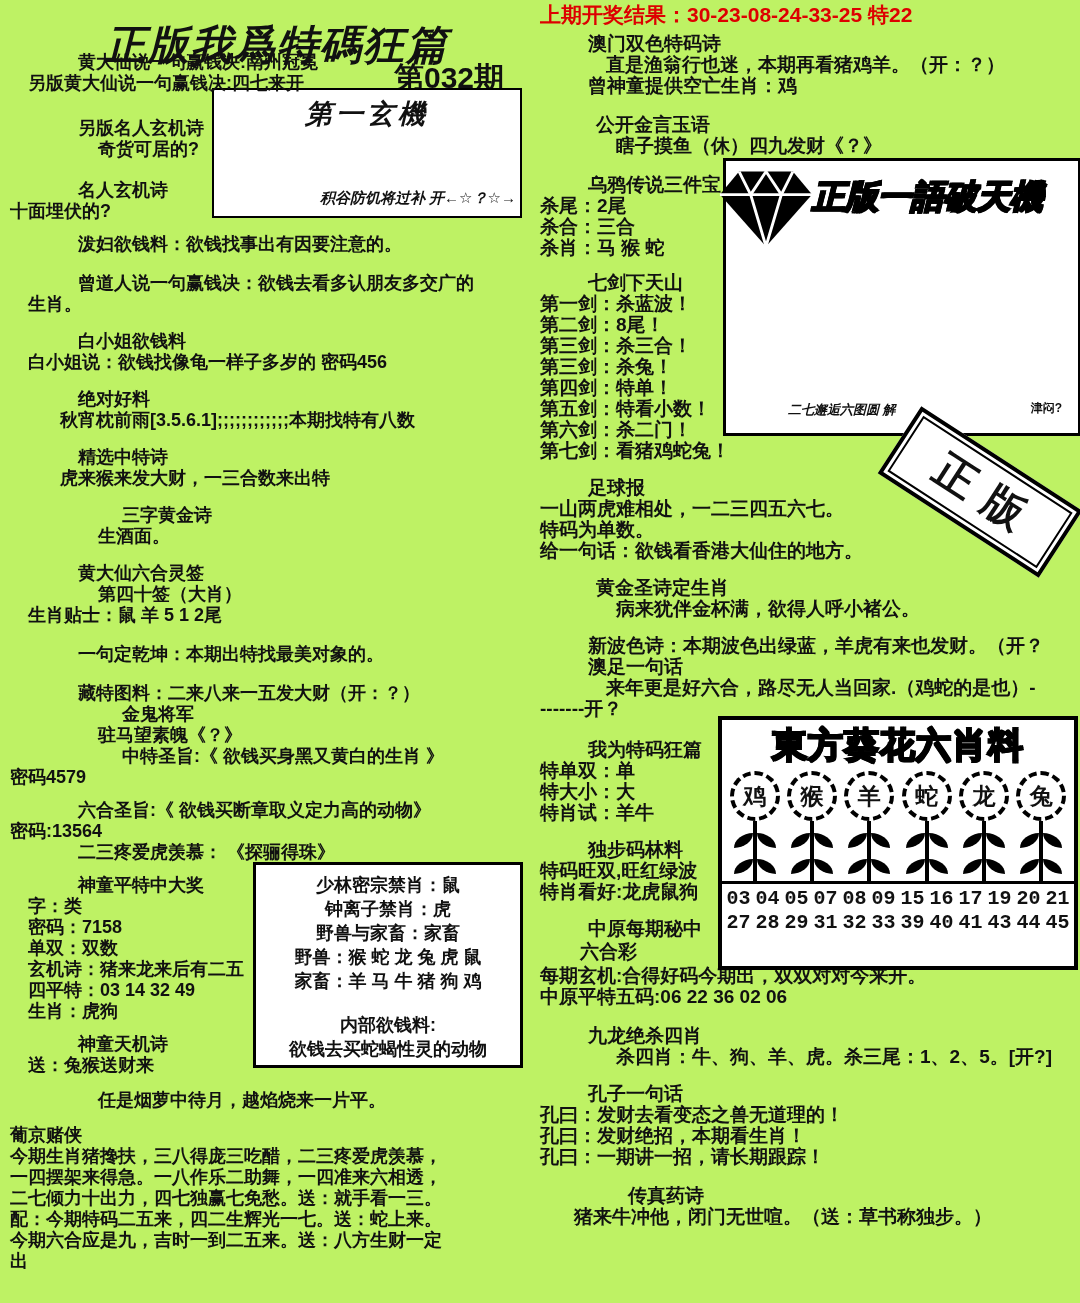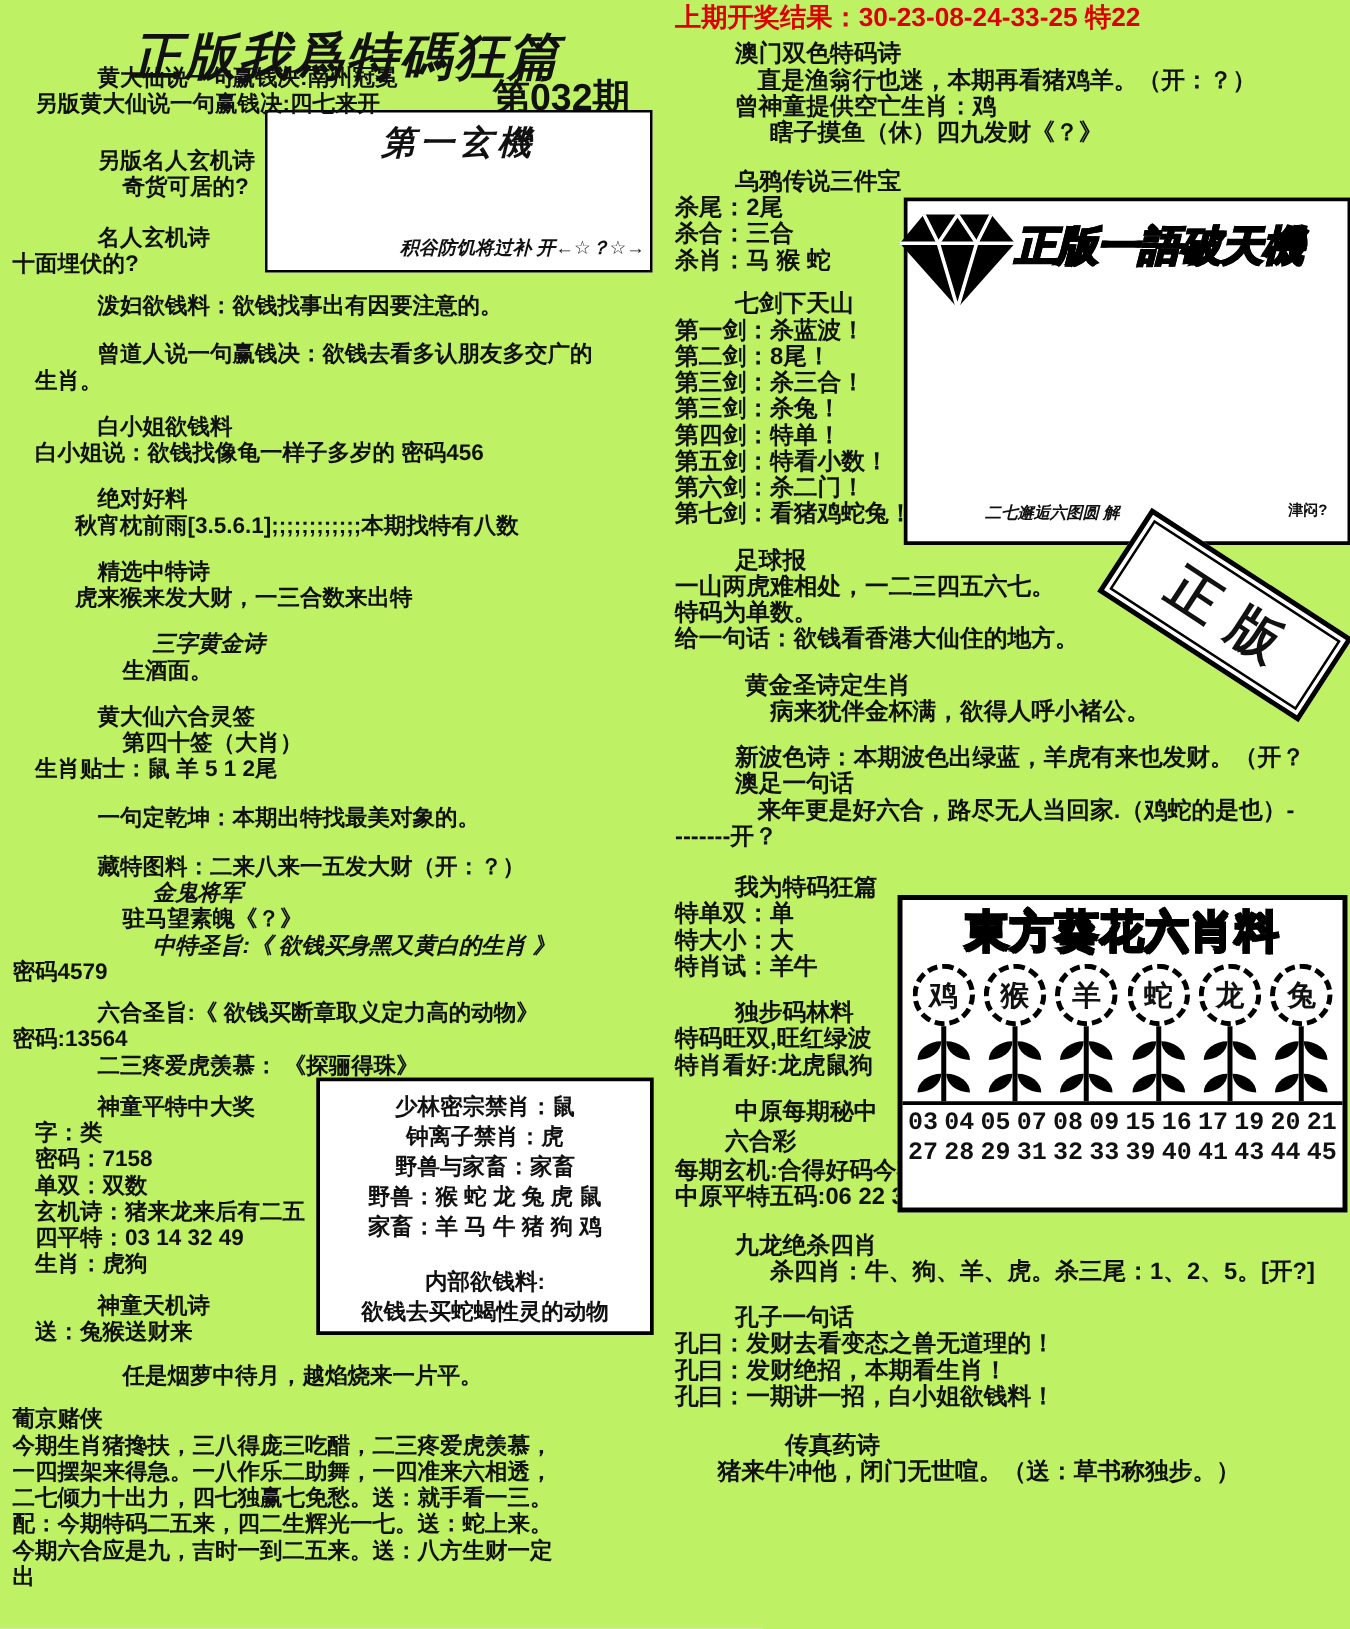--- a/index.html
+++ b/index.html
@@ -13,21 +13,21 @@
   }
   .ln{white-space:pre;font-weight:bold;}
   
   #left-col{position:absolute;left:10px;top:52px;width:530px;}
   #left-col .ln{font-size:18px;line-height:21px;}
   
   #right-col{position:absolute;left:540px;top:4px;width:540px;}
   #right-col .ln{font-size:19px;line-height:21px;}
   
   .i1{padding-left:18px;} .i2{padding-left:50px;} .i3{padding-left:68px;}
-  .i4{padding-left:88px;} .i5{padding-left:112px;font-style:italic;}
+  .i4{padding-left:88px;} .i5{padding-left:112px;}
   .r1{padding-left:34px;} .r2{padding-left:48px;} .r3{padding-left:56px;}
   .r4{padding-left:66px;} .r5{padding-left:76px;} .r6{padding-left:88px;}
   
   .mt8{margin-top:8px;}.mt12{margin-top:12px;}.mt14{margin-top:14px;}
   .mt16{margin-top:16px;}.mt18{margin-top:18px;}.mt20{margin-top:20px;}
   .mt24{margin-top:24px;}
   .red{color:#dd0000;}
   
   #page-title{
     position:absolute;left:105px;top:18px;
@@ -201,20 +201,21 @@
     <div class="ln">家畜：羊 马 牛 猪 狗 鸡</div>
     <div class="ln mt20">内部欲钱料:</div>
     <div class="ln">欲钱去买蛇蝎性灵的动物</div>
   </div>
 
   <div id="right-col">
     <div class="ln red" style="font-size:21px;">上期开奖结果：30-23-08-24-33-25 特22</div>
     <div class="ln r2 mt8">澳门双色特码诗</div>
     <div class="ln r4">直是渔翁行也迷，本期再看猪鸡羊。（开：？）</div>
     <div class="ln r2">曾神童提供空亡生肖：鸡</div>
+    <div class="ln r3 mt18">公开金言玉语</div>
     <div class="ln r5">瞎子摸鱼（休）四九发财《？》</div>
     <div class="ln r2 mt18">乌鸦传说三件宝</div>
     <div class="ln">杀尾：2尾</div>
     <div class="ln">杀合：三合</div>
     <div class="ln">杀肖：马 猴 蛇</div>
     <div class="ln r2 mt14">七剑下天山</div>
     <div>
         <div class="ln sword">第一剑：杀蓝波！</div>
         <div class="ln sword">第二剑：8尾！</div>
         <div class="ln sword">第三剑：杀三合！</div>
@@ -246,21 +247,21 @@
       <span class="a">六合彩</span>
       <span class="b">特码供:双 小 红</span>
     </div>
     <div class="ln">每期玄机:合得好码今期出，双双对对今来开。</div>
     <div class="ln">中原平特五码:06 22 36 02 06</div>
     <div class="ln r2 mt18">九龙绝杀四肖</div>
     <div class="ln r5">杀四肖：牛、狗、羊、虎。杀三尾：1、2、5。[开?]</div>
     <div class="ln r2 mt16">孔子一句话</div>
     <div class="ln">孔曰：发财去看变态之兽无道理的！</div>
     <div class="ln">孔曰：发财绝招，本期看生肖！</div>
-    <div class="ln">孔曰：一期讲一招，白小姐欲钱料！</div>
+    <div class="ln">孔曰：一期讲一招，请长期跟踪！</div>
     <div class="ln r6 mt18">传真药诗</div>
     <div class="ln r1">猪来牛冲他，闭门无世喧。（送：草书称独步。）</div>
   </div>
 
   <div id="tianji-box">
     <svg class="diamond" viewBox="0 0 100 86">
       <polygon points="22,4 78,4 98,28 50,82 2,28" fill="#000"></polygon>
       <polyline points="2,28 98,28" stroke="#fff" stroke-width="3" fill="none"></polyline>
       <polyline points="22,4 34,28 50,82 66,28 78,4" stroke="#fff" stroke-width="3" fill="none"></polyline>
       <polyline points="34,28 50,4 66,28" stroke="#fff" stroke-width="3" fill="none"></polyline>

